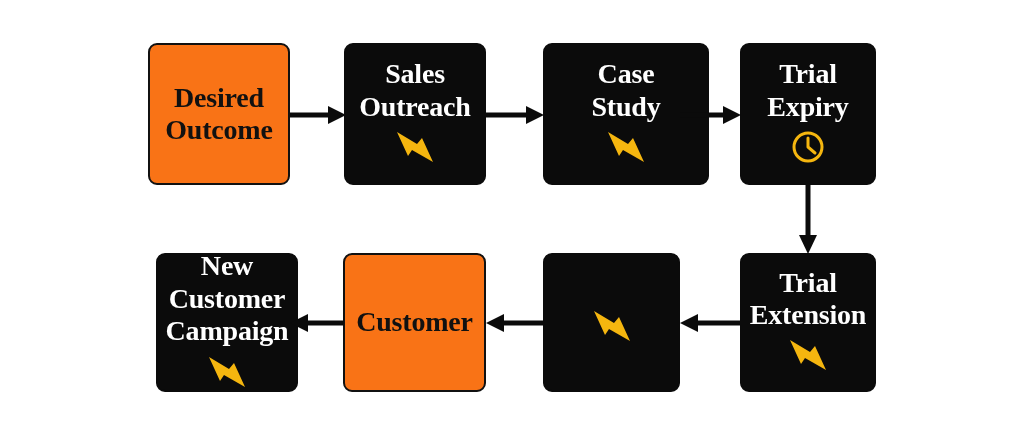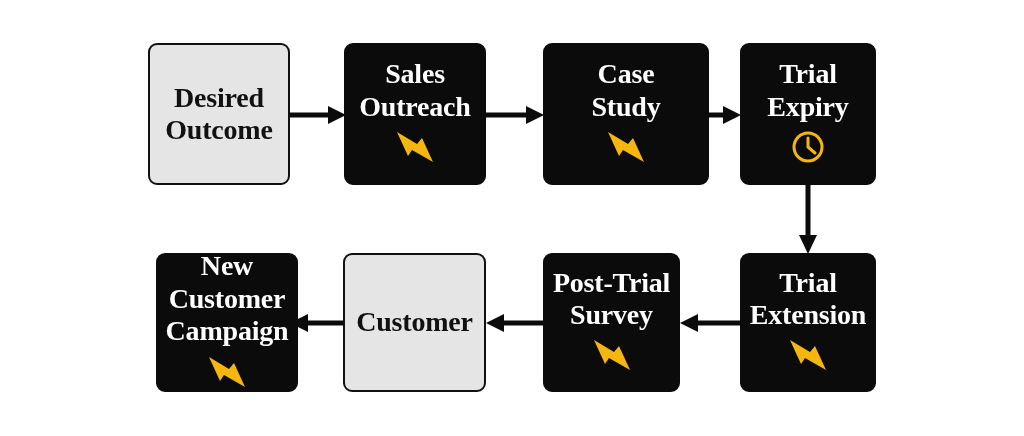--- a/index.html
+++ b/index.html
@@ -30,21 +30,21 @@
     align-items: center;
     justify-content: center;
     text-align: center;
     padding: 4px 6px;
   }
   .node.dark {
     background: #0b0b0b;
     border: 2px solid #0b0b0b;
   }
   .node.light {
-    background: #e5e5e5;
+    background: #f97316;
     border: 2.5px solid #111111;
   }
   .node-label {
     font-weight: 700;
     font-size: 28px;
     line-height: 1.16;
     letter-spacing: -0.2px;
     white-space: pre-line;
     font-family: Liberation Serif, serif;
   }
@@ -113,22 +113,20 @@
     <div class="node-label">Trial
 Extension</div>
     <div class="node-icon">
       <svg width="40" height="34" viewBox="0 0 40 34" aria-hidden="true">
         <path d="M2 2 L22 14 L27 8 L38 32 L17 20 L13 26 Z" fill="#F5B60F"></path>
       </svg>
     </div>
   </div>
 
   <div class="node dark has-icon" style="left:543px; top:253px; width:137px; height:139px;">
-    <div class="node-label">Post-Trial
-Survey</div>
     <div class="node-icon">
       <svg width="40" height="34" viewBox="0 0 40 34" aria-hidden="true">
         <path d="M2 2 L22 14 L27 8 L38 32 L17 20 L13 26 Z" fill="#F5B60F"></path>
       </svg>
     </div>
   </div>
 
   <div class="node light" style="left:343px; top:253px; width:143px; height:139px;">
     <div class="node-label">Customer</div>
   </div>

